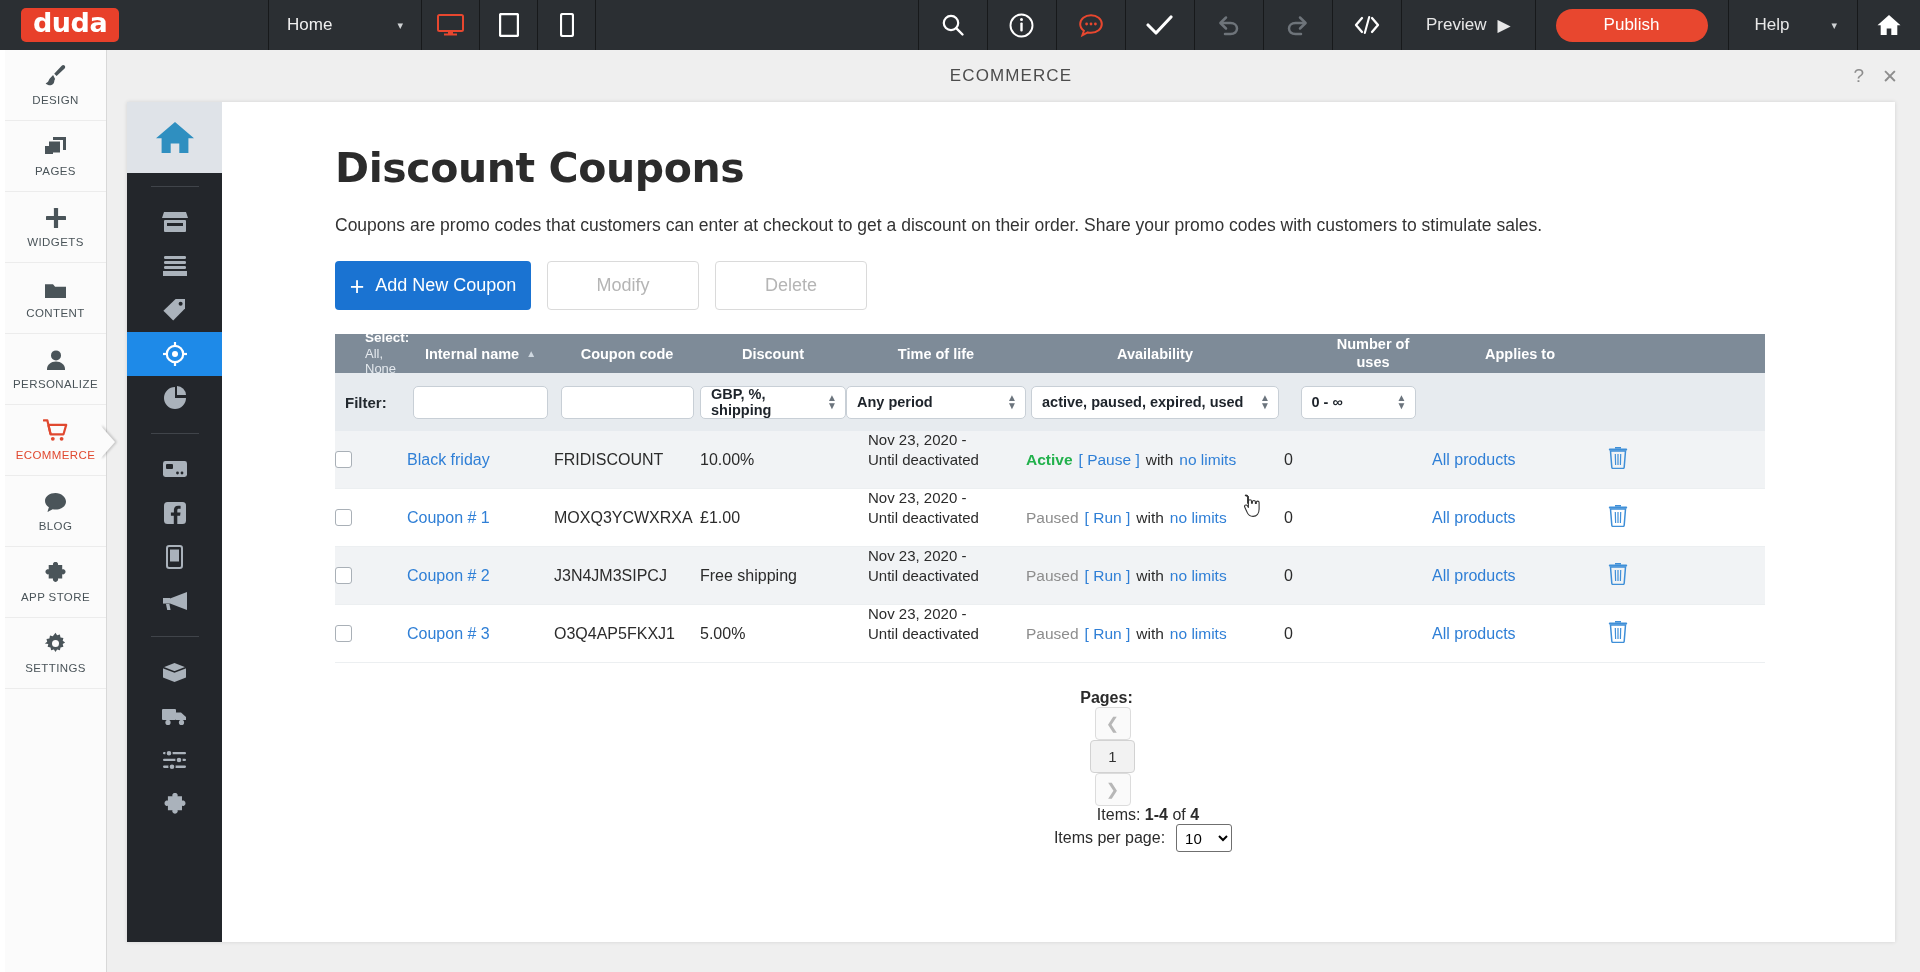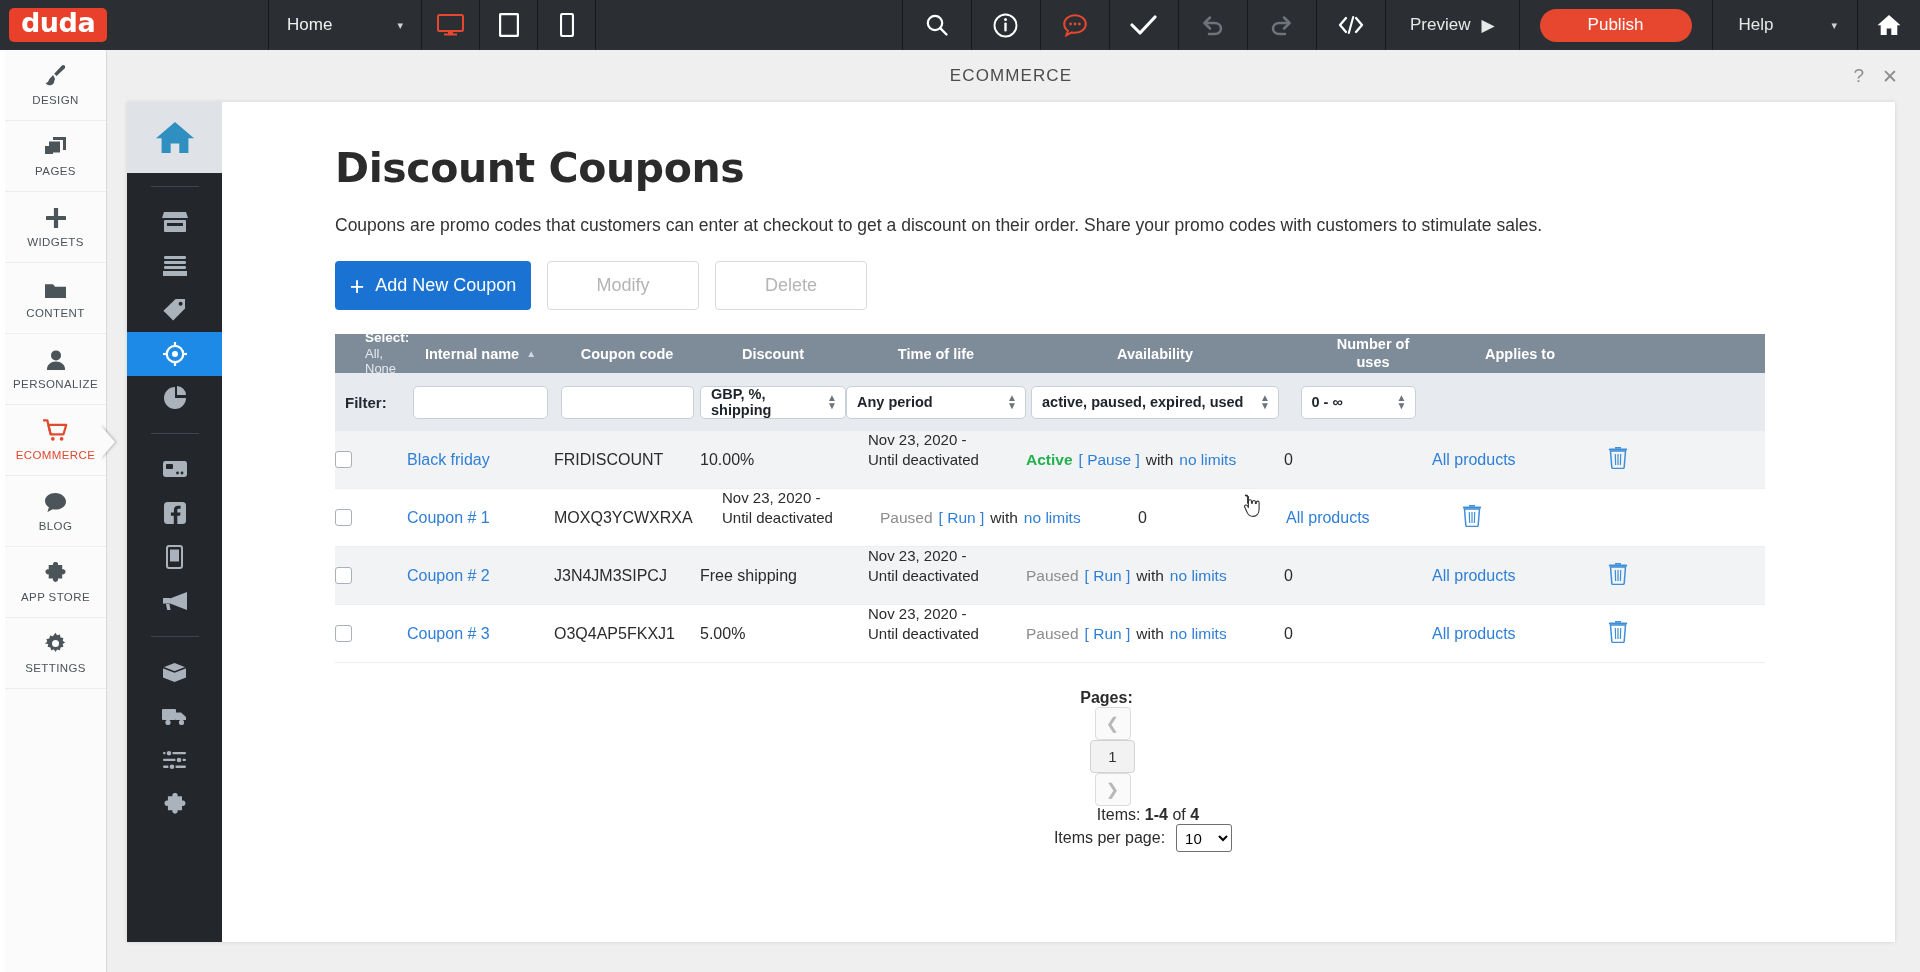--- a/index.html
+++ b/index.html
@@ -13,21 +13,21 @@
   
   #topbar {
     position: absolute; top: 0; left: 0;
     width: 1920px; height: 50px;
     background: #2b2f33;
     display: flex; align-items: stretch;
     color: #e8e8e8;
     z-index: 50;
   }
   .tb-logo {
-    width: 268px; display: flex; align-items: center; padding-left: 9px;
+    width: 268px; display: flex; align-items: center; padding-left: 21px;
   }
   .logo-badge {
     background: #e8402a; color: #fff;
     font-size: 27px; font-weight: bold;
     padding: 1px 12px 4px 12px; border-radius: 5px;
     letter-spacing: -0.5px; line-height: 1.05;
     font-family: "DejaVu Sans", sans-serif;
   }
   .tb-sep { width: 1px; background: #17191b; }
   .tb-home {
@@ -48,21 +48,21 @@
     display: flex; align-items: center; justify-content: center;
     padding: 0 20px;
   }
   .btn-publish {
     background: #e8472f; color: #fff; border: none;
     border-radius: 22px; height: 33px; width: 152px;
     font-size: 17px; cursor: pointer;
     font-family: "Liberation Sans", sans-serif;
   }
   .tb-help {
-    display: flex; align-items: center; gap: 58px;
+    display: flex; align-items: center; gap: 42px;
     padding: 0 20px 0 26px; font-size: 17px; cursor: pointer;
   }
   .tb-homeicon { width: 62px; display:flex; align-items:center; justify-content:center; cursor:pointer;}
   .chev { font-size: 11px; color: #cfd2d4; }
 
   
   #leftnav {
     position: absolute; top: 50px; left: 5px;
     width: 102px; height: 922px;
     background: #fbfbfb;
@@ -706,20 +706,23 @@
             <div class="trow">
               <div class="td c-sel">
                 <span class="chk"></span>
               </div>
               <div class="td c-name">
                 <span class="lnk">Coupon # 1</span>
               </div>
               <div class="td c-code">
                 <span>MOXQ3YCWXRXA</span>
               </div>
+              <div class="td c-disc">
+                <span>£1.00</span>
+              </div>
               <div class="td c-life multi" style="padding-left:22px;">
                 <span>Nov 23, 2020 -</span>
                 <span>Until deactivated</span>
               </div>
               <div class="td c-avail">
                 <span class="availcell">
                   <span class="st-paused">Paused</span>
                   <span class="lnk2">[ Run ]</span>
                   <span>with</span>
                   <span class="lnk2">no limits</span>

